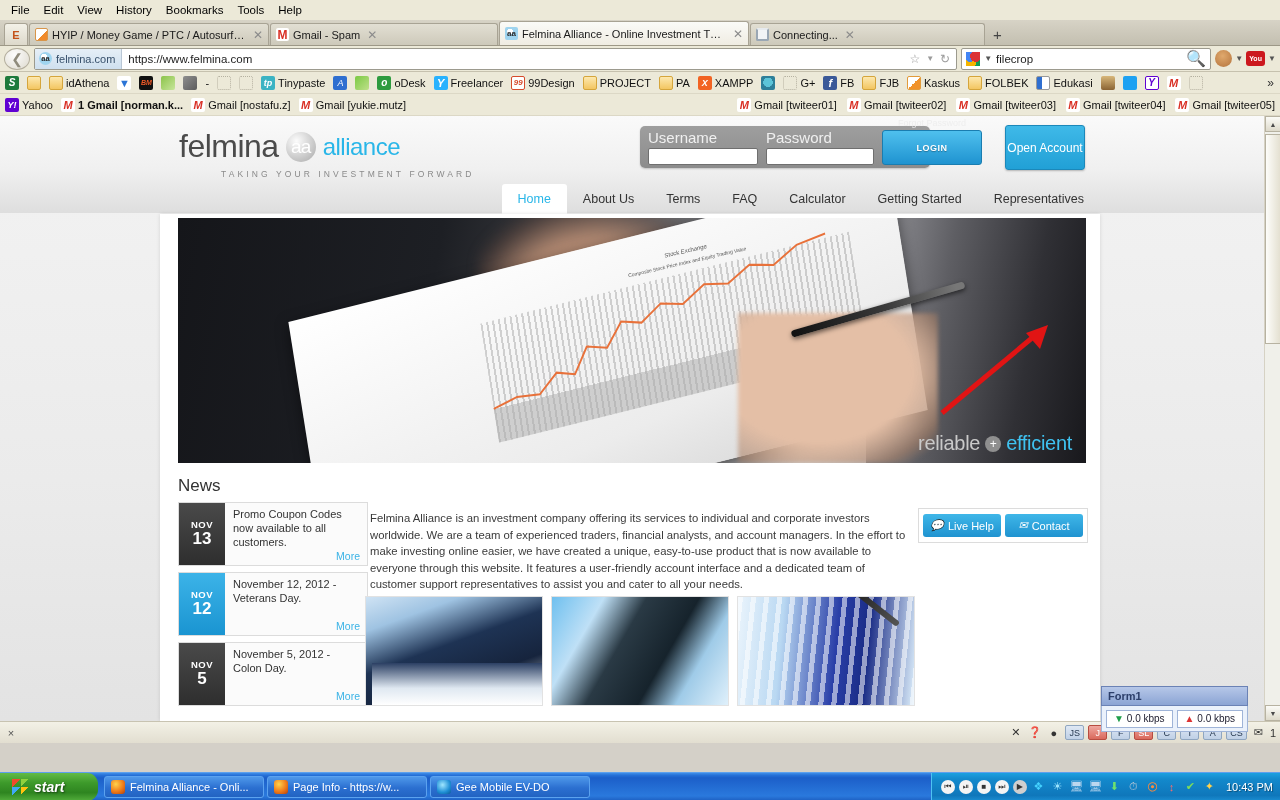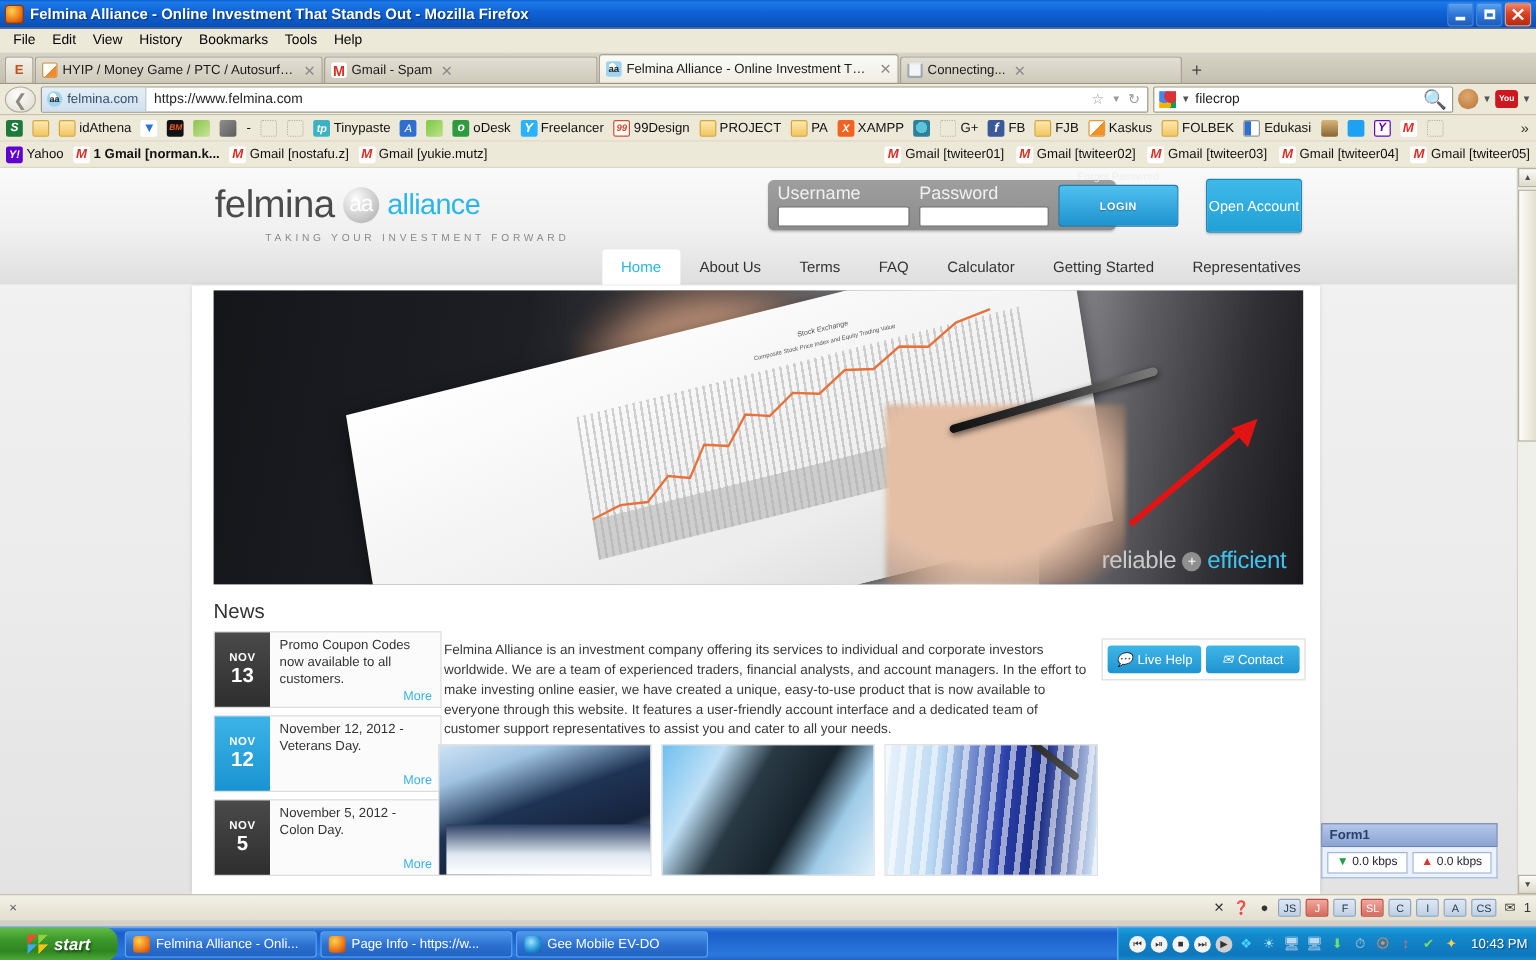--- a/index.html
+++ b/index.html
@@ -392,21 +392,21 @@
   .sb-chip.red { background: linear-gradient(to bottom,#f0a8a0,#d9695c); border-color:#b74c40; color:#fff; }
   .sb-ic { width: 15px; height: 14px; display: flex; align-items: center; justify-content: center; font-size: 11px; }
 
   
   .taskbar {
     position: absolute; left: 0; bottom: 0; width: 1280px; height: 28px;
     background: linear-gradient(to bottom,#3f8de8 0%,#256fd6 9%,#1c5fc9 18%,#2a79dd 85%,#1f63c6 100%);
     border-top: 1px solid #5ca0ee; display: flex; align-items: center;
   }
   .startbtn {
-    width: 98px; height: 28px; display: flex; align-items: center; gap: 5px; padding-left: 23px;
+    width: 98px; height: 28px; display: flex; align-items: center; gap: 5px; padding-left: 12px;
     background: linear-gradient(to bottom,#62bb46 0%,#3d9a2b 35%,#2e8520 70%,#53ae3c 100%);
     border-radius: 0 11px 11px 0; color: #fff; font-size: 14px; font-style: italic;
     font-weight: bold; text-shadow: 1px 1px 2px rgba(0,0,0,.5);
   }
   .winlogo {
     width: 17px; height: 16px; flex: none;
     background:
       linear-gradient(135deg,#f04b2c 0 49%, transparent 49%) 0 0/9px 8px no-repeat,
       linear-gradient(135deg,#8fd13e 0 49%, transparent 49%) 9px 0/8px 8px no-repeat,
       linear-gradient(135deg,#3fa9f5 0 49%, transparent 49%) 0 8px/9px 8px no-repeat,
@@ -434,36 +434,20 @@
         display:flex;align-items:center;justify-content:center;font-size:8px; }
 
   
   .red-arrow { position: absolute; left: 930px; top: 205px; z-index: 30; pointer-events: none; }
 </style>
 </head>
 <body>
 
 <div class="app">
 
-  <div class="titlebar">
-    <div class="tb-icon"></div>
-    <div class="tb-title">Felmina Alliance - Online Investment That Stands Out - Mozilla Firefox</div>
-    <div class="tb-btns">
-      <div class="tb-btn min">
-          <i></i>
-        </div>
-      <div class="tb-btn max">
-          <i></i>
-        </div>
-      <div class="tb-btn close">
-          <i></i>
-          <i></i>
-        </div>
-    </div>
-  </div>
 
   <div class="menubar">
     <span>File</span>
     <span>Edit</span>
     <span>View</span>
     <span>History</span>
     <span>Bookmarks</span>
     <span>Tools</span>
     <span>Help</span>
   </div>

